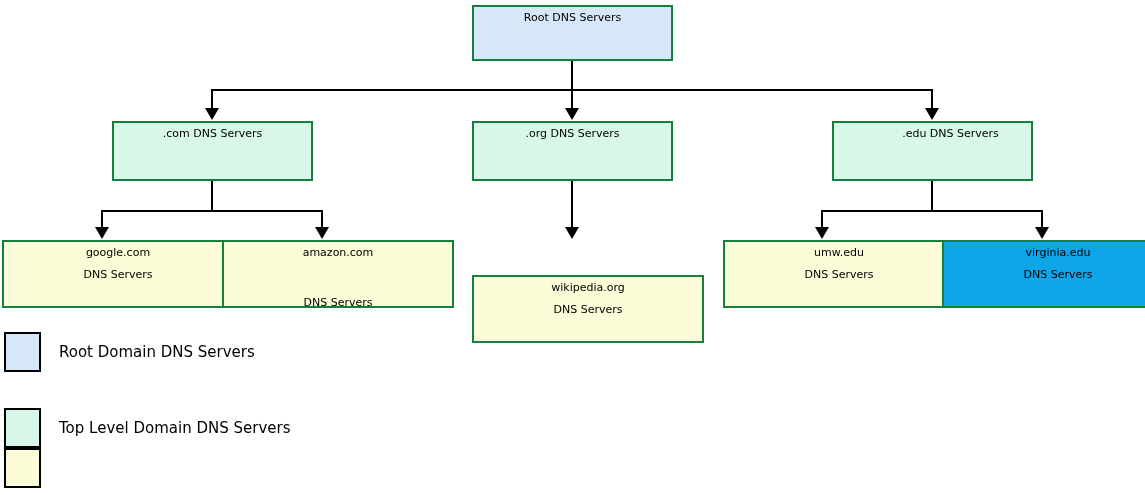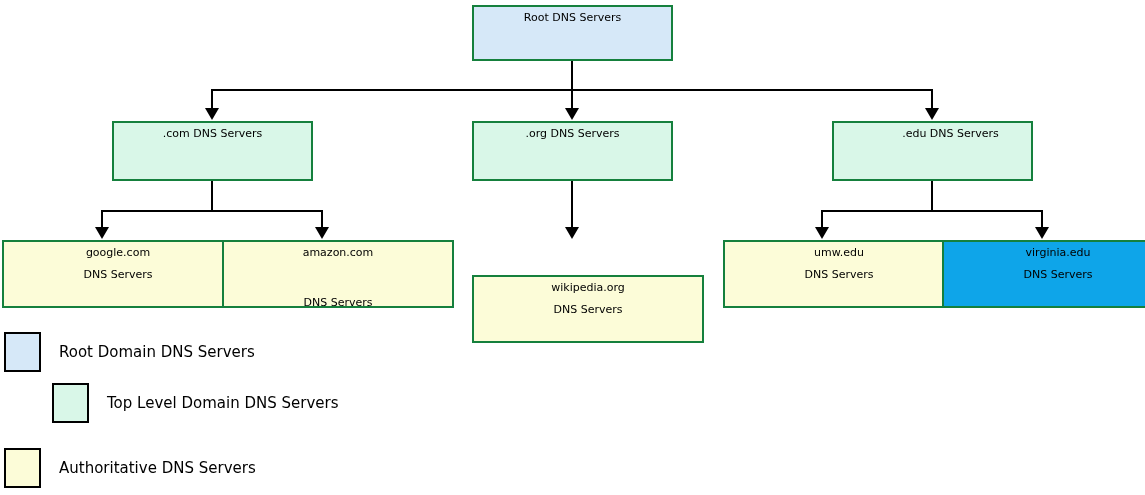--- a/index.html
+++ b/index.html
@@ -47,21 +47,21 @@
     left: 0; top: 325px;
     width: 450px;
   }
   .legend-item {
     position: absolute;
     left: 0;
     display: flex;
     align-items: center;
   }
   .legend-item-0 { top: 7px; justify-content: flex-end; }
-  .legend-item-1 { top: 58px; margin-left: 48px; }
+  .legend-item-1 { top: 83px; }
   .legend-item-2 { top: 123px; }
   .legend-swatch {
     position: relative;
     left: 4px;
     width: 37px;
     height: 40px;
     border: 2px solid #000000;
     flex: none;
   }
   .legend-label {
@@ -148,17 +148,16 @@
     <div class="legend-item legend-item-0">
       <span class="legend-swatch" style="background-color: rgb(214, 232, 248);"></span>
       <span class="legend-label">Root Domain DNS Servers</span>
     </div>
     <div class="legend-item legend-item-1">
       <span class="legend-swatch" style="background-color: rgb(217, 247, 232);"></span>
       <span class="legend-label">Top Level Domain DNS Servers</span>
     </div>
     <div class="legend-item legend-item-2">
       <span class="legend-swatch" style="background-color: rgb(252, 252, 216);"></span>
-      <span class="legend-label">Authoritative DNS Servers</span>
     </div>
   </div>
 
 </div>
 
 </body></html>

